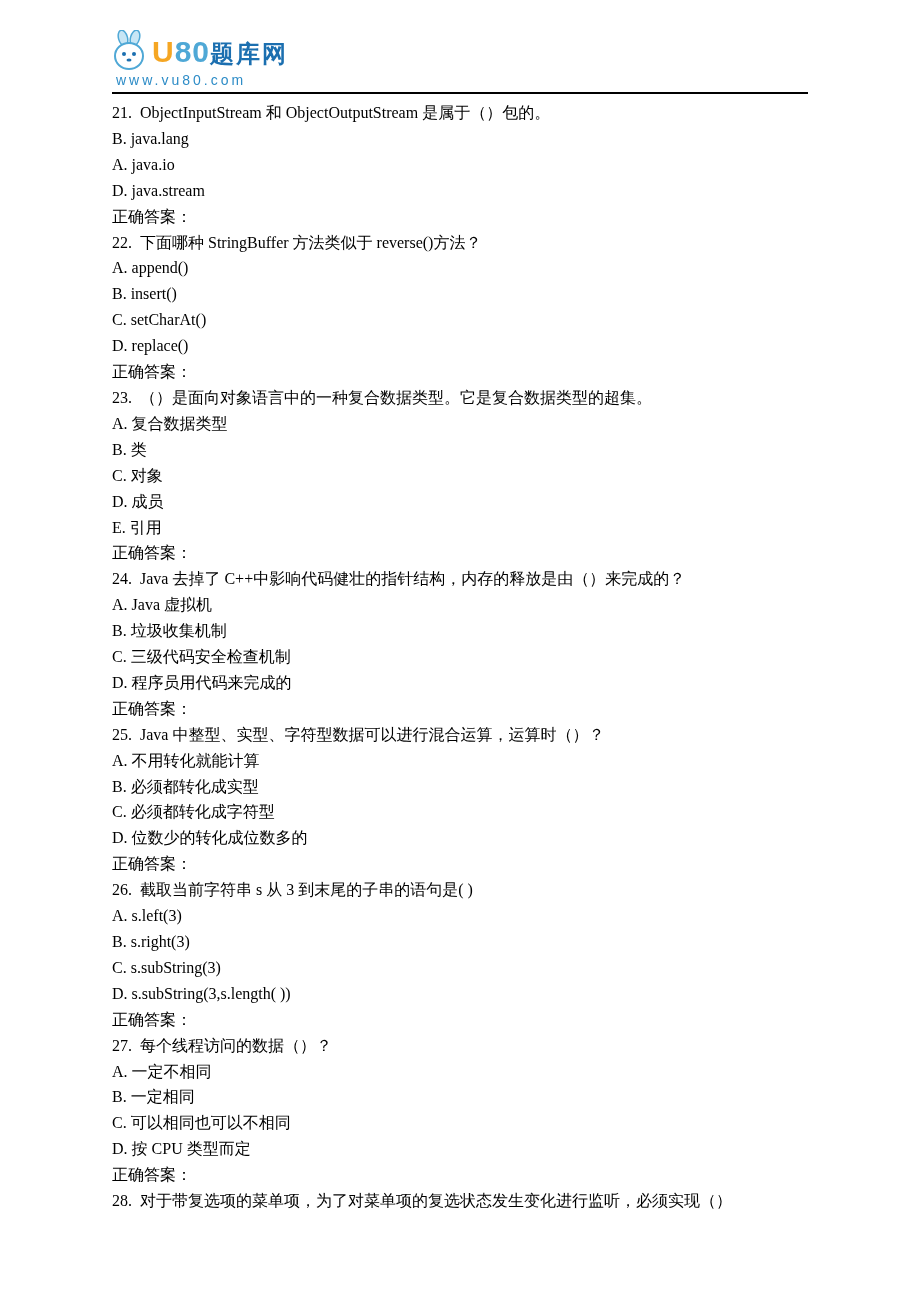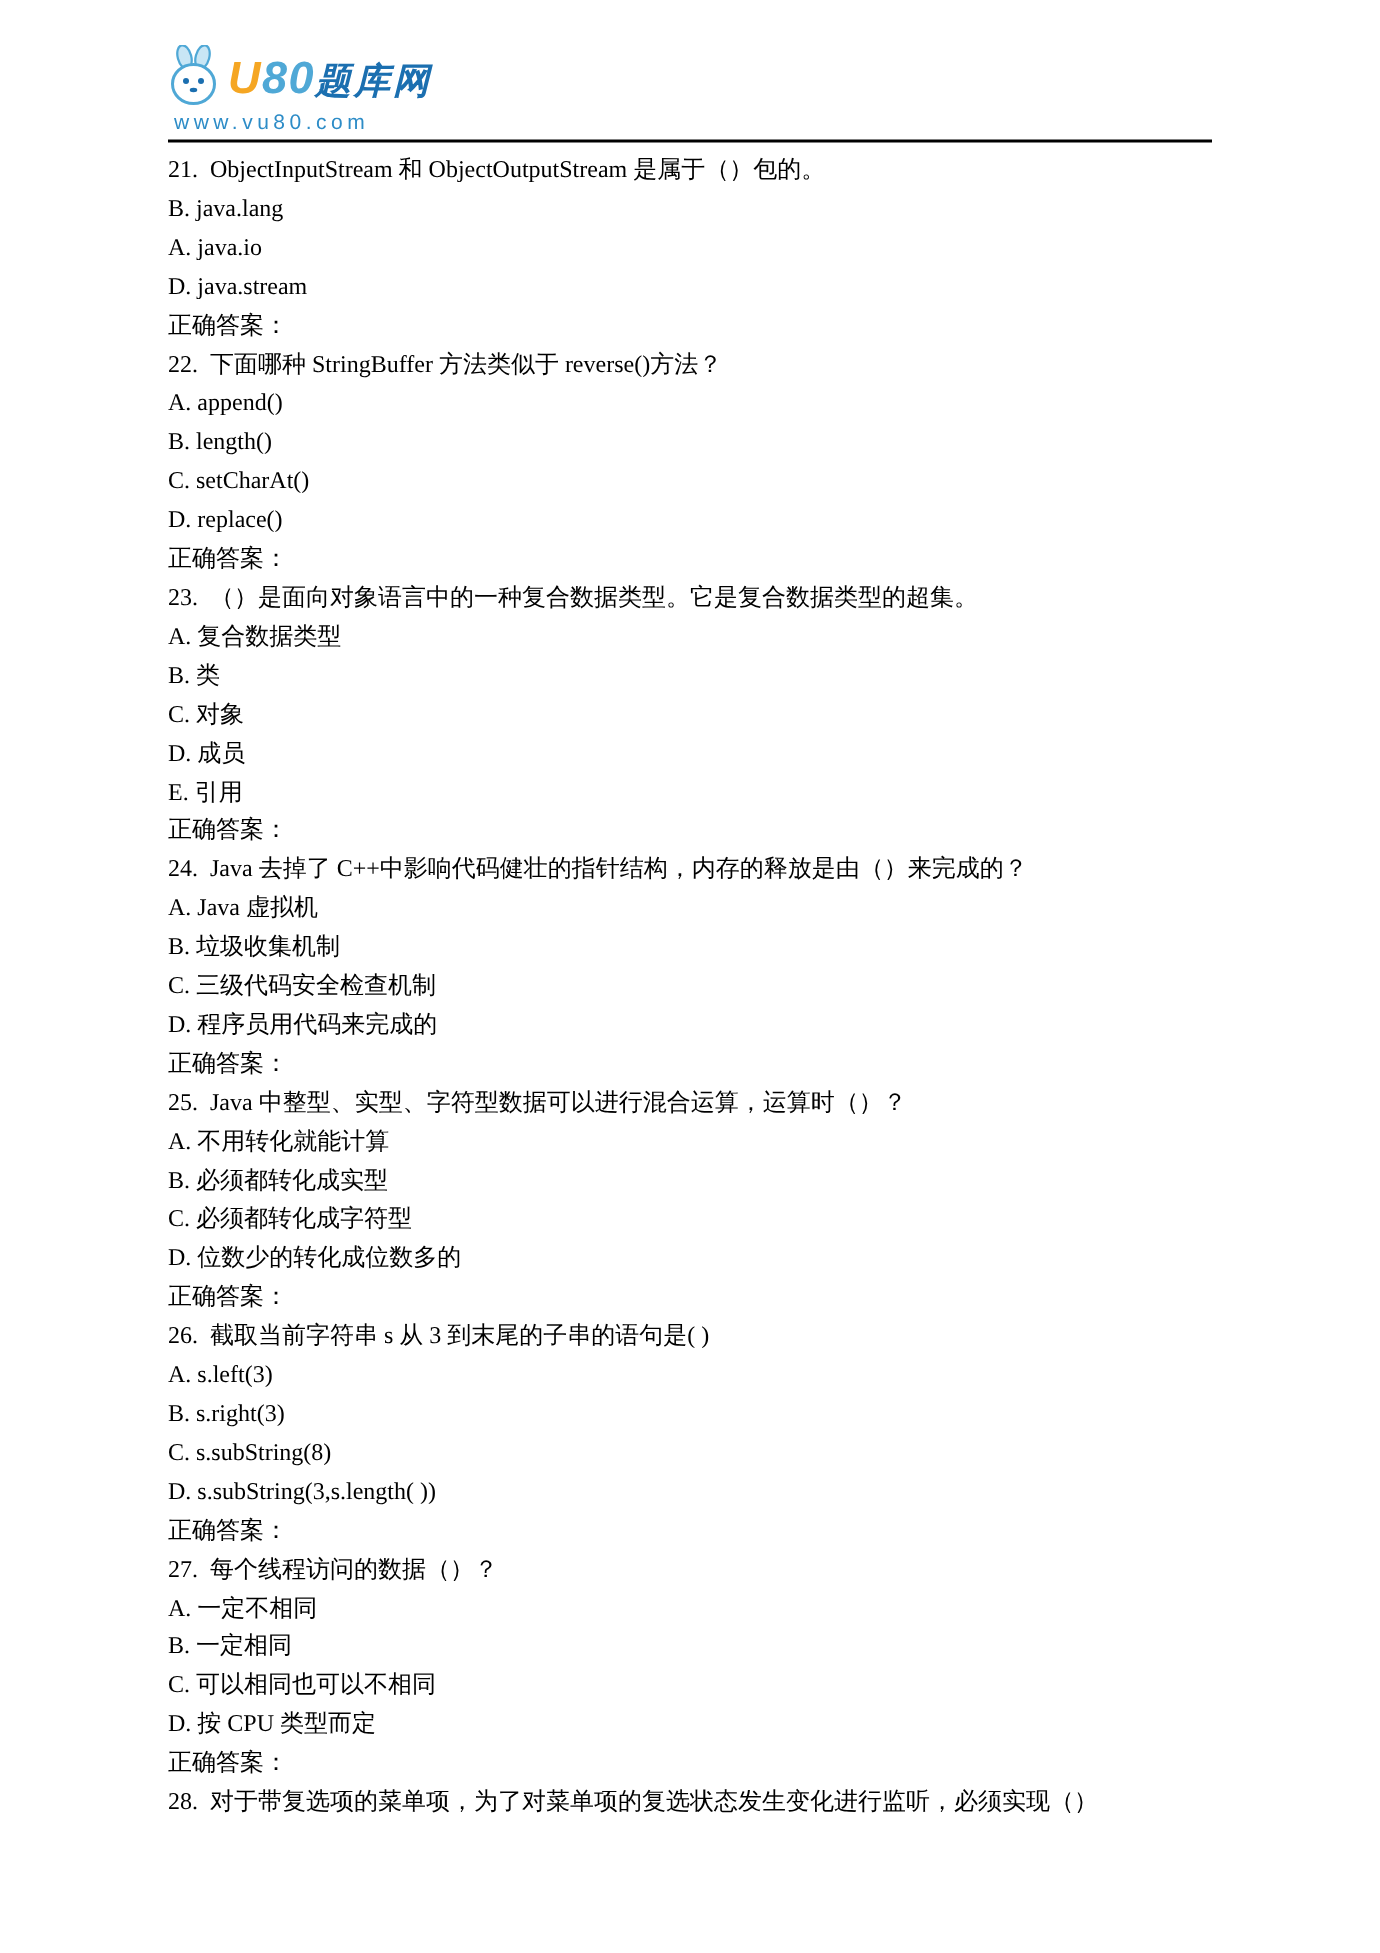--- a/index.html
+++ b/index.html
@@ -28,21 +28,20 @@
     }
     .logo-bunny {
       display: inline-block;
     }
     .logo-text-main {
       font-size: 30px;
       font-weight: bold;
       color: #1b6fb0;
       font-family: Arial, sans-serif;
       letter-spacing: 1px;
-      font-style: italic;
     }
     .logo-text-main .yellow {
       color: #f5a623;
     }
     .logo-text-main .blue-circle {
       color: #4fa8d6;
     }
     .logo-chinese {
       font-size: 24px;
       font-weight: bold;
@@ -111,21 +110,21 @@
   <hr class="divider">
 
   <div class="content" id="content">
       <div class="question-line"><span class="q-num">21.</span><span class="q-spacer"></span><span class="q-text">ObjectInputStream 和 ObjectOutputStream 是属于（）包的。</span></div>
       <div class="option-line">B. java.lang</div>
       <div class="option-line">A. java.io</div>
       <div class="option-line">D. java.stream</div>
       <div class="answer-line">正确答案：</div>
       <div class="question-line"><span class="q-num">22.</span><span class="q-spacer"></span><span class="q-text">下面哪种 StringBuffer 方法类似于 reverse()方法？</span></div>
       <div class="option-line">A. append()</div>
-      <div class="option-line">B. length()</div>
+      <div class="option-line">B. insert()</div>
       <div class="option-line">C. setCharAt()</div>
       <div class="option-line">D. replace()</div>
       <div class="answer-line">正确答案：</div>
       <div class="question-line"><span class="q-num">23.</span><span class="q-spacer"></span><span class="q-text">（）是面向对象语言中的一种复合数据类型。它是复合数据类型的超集。</span></div>
       <div class="option-line">A.  复合数据类型</div>
       <div class="option-line">B.  类</div>
       <div class="option-line">C.  对象</div>
       <div class="option-line">D.  成员</div>
       <div class="option-line">E.  引用</div>
       <div class="answer-line">正确答案：</div>
@@ -137,21 +136,21 @@
       <div class="answer-line">正确答案：</div>
       <div class="question-line"><span class="q-num">25.</span><span class="q-spacer"></span><span class="q-text">Java 中整型、实型、字符型数据可以进行混合运算，运算时（）？</span></div>
       <div class="option-line">A.  不用转化就能计算</div>
       <div class="option-line">B.  必须都转化成实型</div>
       <div class="option-line">C.  必须都转化成字符型</div>
       <div class="option-line">D.  位数少的转化成位数多的</div>
       <div class="answer-line">正确答案：</div>
       <div class="question-line"><span class="q-num">26.</span><span class="q-spacer"></span><span class="q-text">截取当前字符串 s 从 3 到末尾的子串的语句是( )</span></div>
       <div class="option-line">A. s.left(3)</div>
       <div class="option-line">B. s.right(3)</div>
-      <div class="option-line">C. s.subString(8)</div>
+      <div class="option-line">C. s.subString(3)</div>
       <div class="option-line">D. s.subString(3,s.length( ))</div>
       <div class="answer-line">正确答案：</div>
       <div class="question-line"><span class="q-num">27.</span><span class="q-spacer"></span><span class="q-text">每个线程访问的数据（）？</span></div>
       <div class="option-line">A.  一定不相同</div>
       <div class="option-line">B.  一定相同</div>
       <div class="option-line">C.  可以相同也可以不相同</div>
       <div class="option-line">D.  按 CPU 类型而定</div>
       <div class="answer-line">正确答案：</div>
       <div class="question-line"><span class="q-num">28.</span><span class="q-spacer"></span><span class="q-text">对于带复选项的菜单项，为了对菜单项的复选状态发生变化进行监听，必须实现（）</span></div>
     </div>

